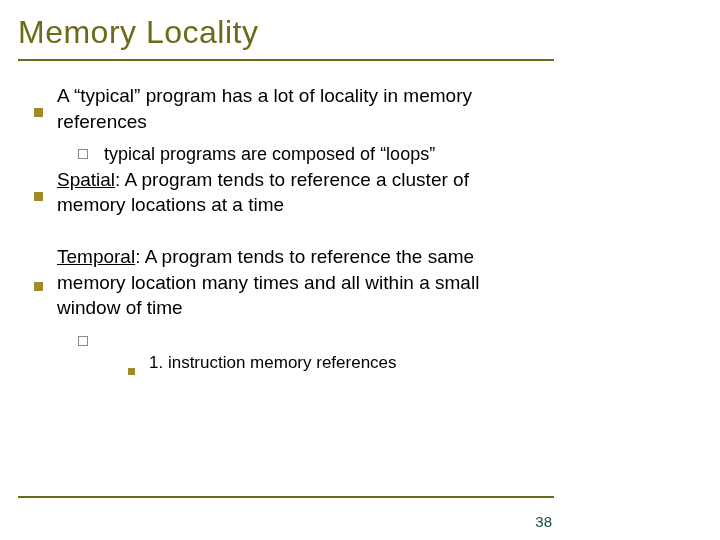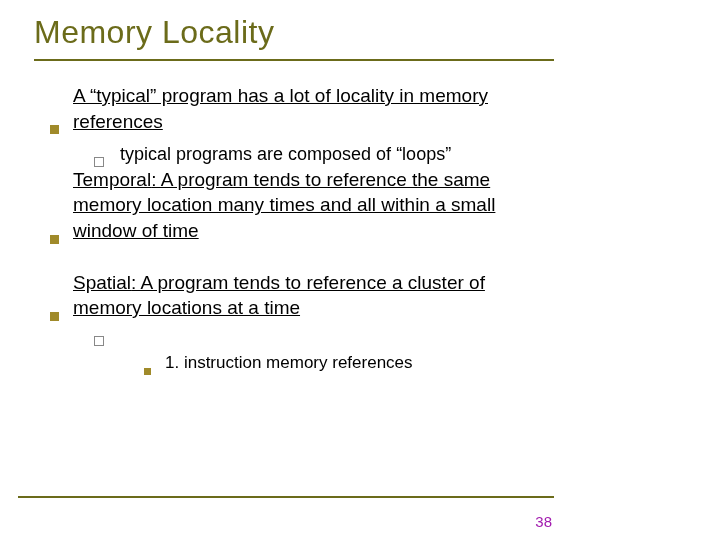--- a/index.html
+++ b/index.html
@@ -11,51 +11,49 @@
     font-family: Verdana, Geneva, sans-serif;
     color: #000;
     overflow: hidden;
     position: relative;
   }
   .slide {
     width: 572px;
     height: 540px;
     position: relative;
     box-sizing: border-box;
-    padding-left: 16px;
   }
   .title {
     font-size: 32px;
     color: #6b6b1a;
     padding: 14px 0 4px 18px;
     font-weight: normal;
     letter-spacing: 0.5px;
   }
   .title-rule {
     margin: 4px 18px 0 18px;
     border: none;
     border-top: 2px solid #6b6b1a;
   }
   .content {
     padding: 22px 34px 0 34px;
     font-size: 19px;
     line-height: 1.35;
   }
   .lvl1 {
     display: flex;
-    align-items: flex-end;
+    align-items: center;
     margin-bottom: 8px;
-    text-decoration: underline;
   }
   .lvl1 + .lvl1 {
     margin-top: 26px;
   }
   .lvl2 {
     display: flex;
-    align-items: flex-end;
+    align-items: flex-start;
     margin: 8px 0 0 44px;
     font-size: 18px;
   }
   .lvl3 {
     display: flex;
     align-items: flex-end;
     margin: 6px 0 0 94px;
     font-size: 17px;
   }
   .sq-bullet {
@@ -90,21 +88,21 @@
     right: 18px;
     bottom: 34px;
     border: none;
     border-top: 2px solid #6b6b1a;
   }
   .page-num {
     position: absolute;
     right: 20px;
     bottom: 10px;
     font-size: 15px;
-    color: #a21caf;
+    color: #14532d;
   }
 </style>
 </head>
 <body>
 
 <div class="slide">
 
   <div class="title">Memory Locality</div>
   <hr class="title-rule">
 
@@ -116,28 +114,28 @@
     </div>
 
     <div class="lvl2">
       <span class="sq-outline"></span>
       <span>typical programs are composed of “loops”</span>
     </div>
 
     <div class="lvl1">
       <span class="sq-bullet"></span>
       <span>
-        <span class="underline">Temporal</span><span>: A program tends to reference the same memory location many times and all within a small window of time</span>
+        <span class="underline">Spatial</span><span>: A program tends to reference a cluster of memory locations at a time</span>
       </span>
     </div>
 
     <div class="lvl1">
       <span class="sq-bullet"></span>
       <span>
-        <span class="underline">Spatial</span><span>: A program tends to reference a cluster of memory locations at a time</span>
+        <span class="underline">Temporal</span><span>: A program tends to reference the same memory location many times and all within a small window of time</span>
       </span>
     </div>
 
     <div class="lvl2">
       <span class="sq-outline"></span>
     </div>
 
     <div class="lvl3">
       <span class="sq-bullet sq-bullet-small"></span>
       <span>1. instruction memory references</span>

